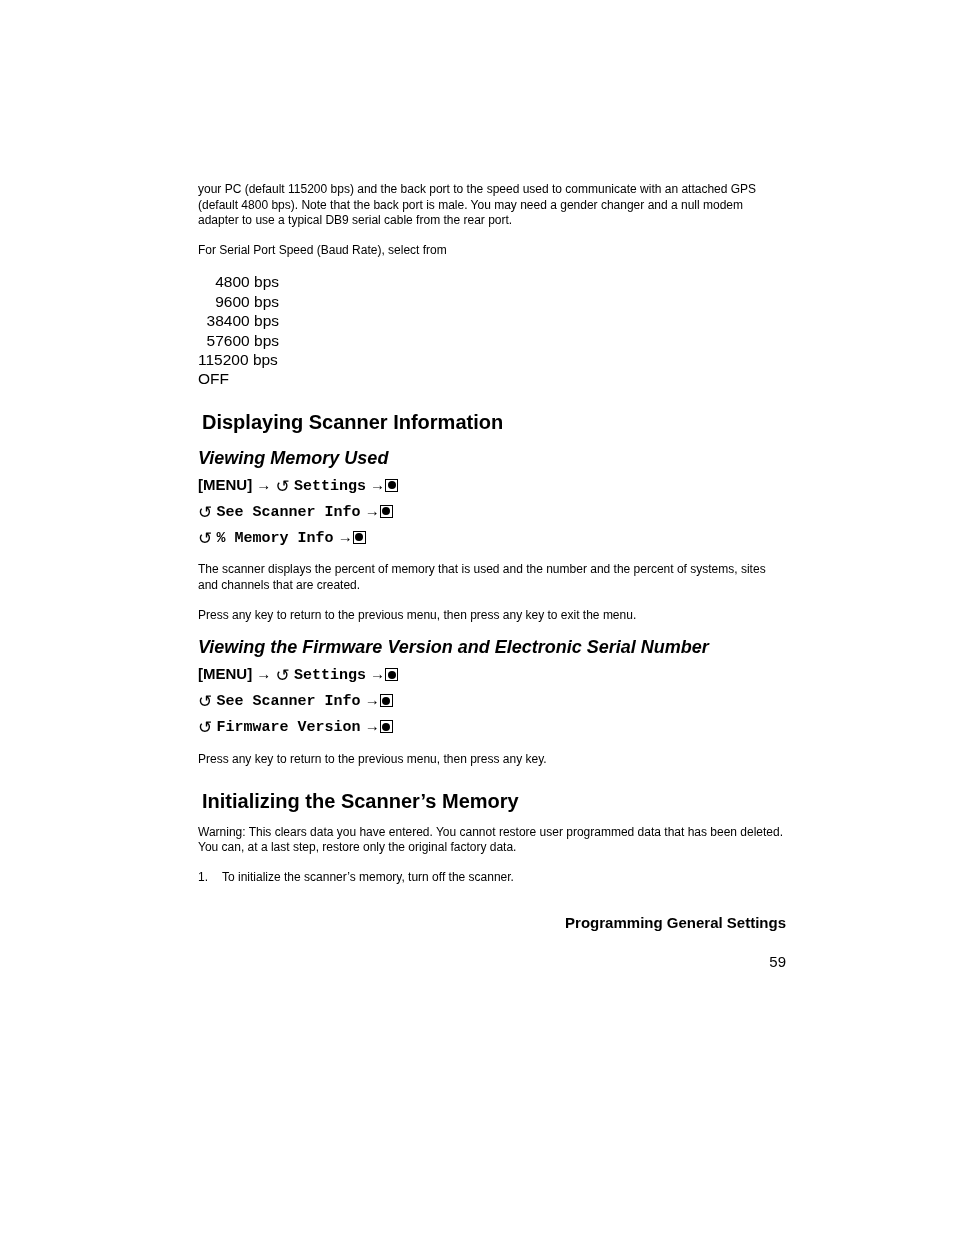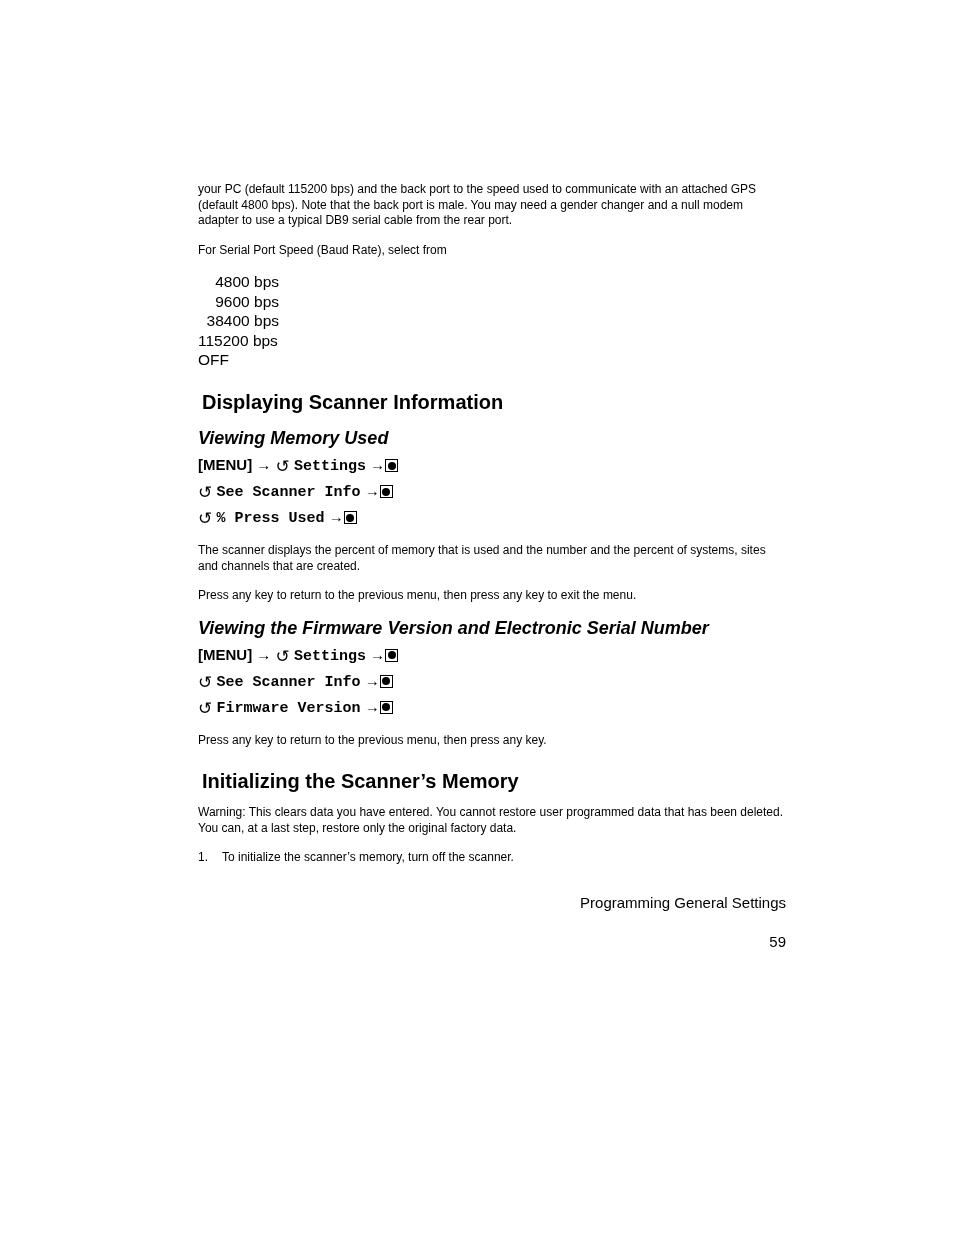--- a/index.html
+++ b/index.html
@@ -74,21 +74,21 @@
   }
   .enter-icon::after {
     content: "";
     position: absolute;
     top: 1.5px; left: 1.5px; right: 1.5px; bottom: 1.5px;
     background: #000;
     border-radius: 50%;
   }
   .footer-section {
     font-size: 15px;
-    font-weight: normal;
+    font-weight: bold;
     text-align: right;
     margin-top: 30px;
   }
   .page-number {
     font-size: 15px;
     text-align: right;
     margin-top: 22px;
   }
   .ol-item {
     font-size: 12px;
@@ -105,20 +105,21 @@
 <div class="page">
 
   <p class="body-text">your PC (default 115200 bps) and the back port to the speed used to communicate with an attached GPS (default 4800 bps). Note that the back port is male. You may need a gender changer and a null modem adapter to use a typical DB9 serial cable from the rear port.</p>
 
   <p class="body-text">For Serial Port Speed (Baud Rate), select from</p>
 
   <div class="baud-list">
     <div>    4800 bps</div>
     <div>    9600 bps</div>
     <div>  38400 bps</div>
+    <div>  57600 bps</div>
     <div>115200 bps</div>
     <div>OFF</div>
   </div>
 
   <h2 class="section">Displaying Scanner Information</h2>
 
   <h3 class="subsection">Viewing Memory Used</h3>
 
   <div class="menu-line">
     <span class="bold">[MENU]</span>
@@ -127,21 +128,21 @@
     <span class="mono">Settings</span>
     <span class="arrow">→</span><span class="enter-icon"></span>
   </div>
   <div class="menu-line">
     <span class="scroll-icon">↺</span>
     <span class="mono">See Scanner Info</span>
     <span class="arrow">→</span><span class="enter-icon"></span>
   </div>
   <div class="menu-line" style="margin-bottom:12px;">
     <span class="scroll-icon">↺</span>
-    <span class="mono">% Press Used</span>
+    <span class="mono">% Memory Info</span>
     <span class="arrow">→</span><span class="enter-icon"></span>
   </div>
 
   <p class="body-text">The scanner displays the percent of memory that is used and the number and the percent of systems, sites and channels that are created.</p>
   <p class="body-text">Press any key to return to the previous menu, then press any key to exit the menu.</p>
 
   <h3 class="subsection">Viewing the Firmware Version and Electronic Serial Number</h3>
 
   <div class="menu-line">
     <span class="bold">[MENU]</span>

